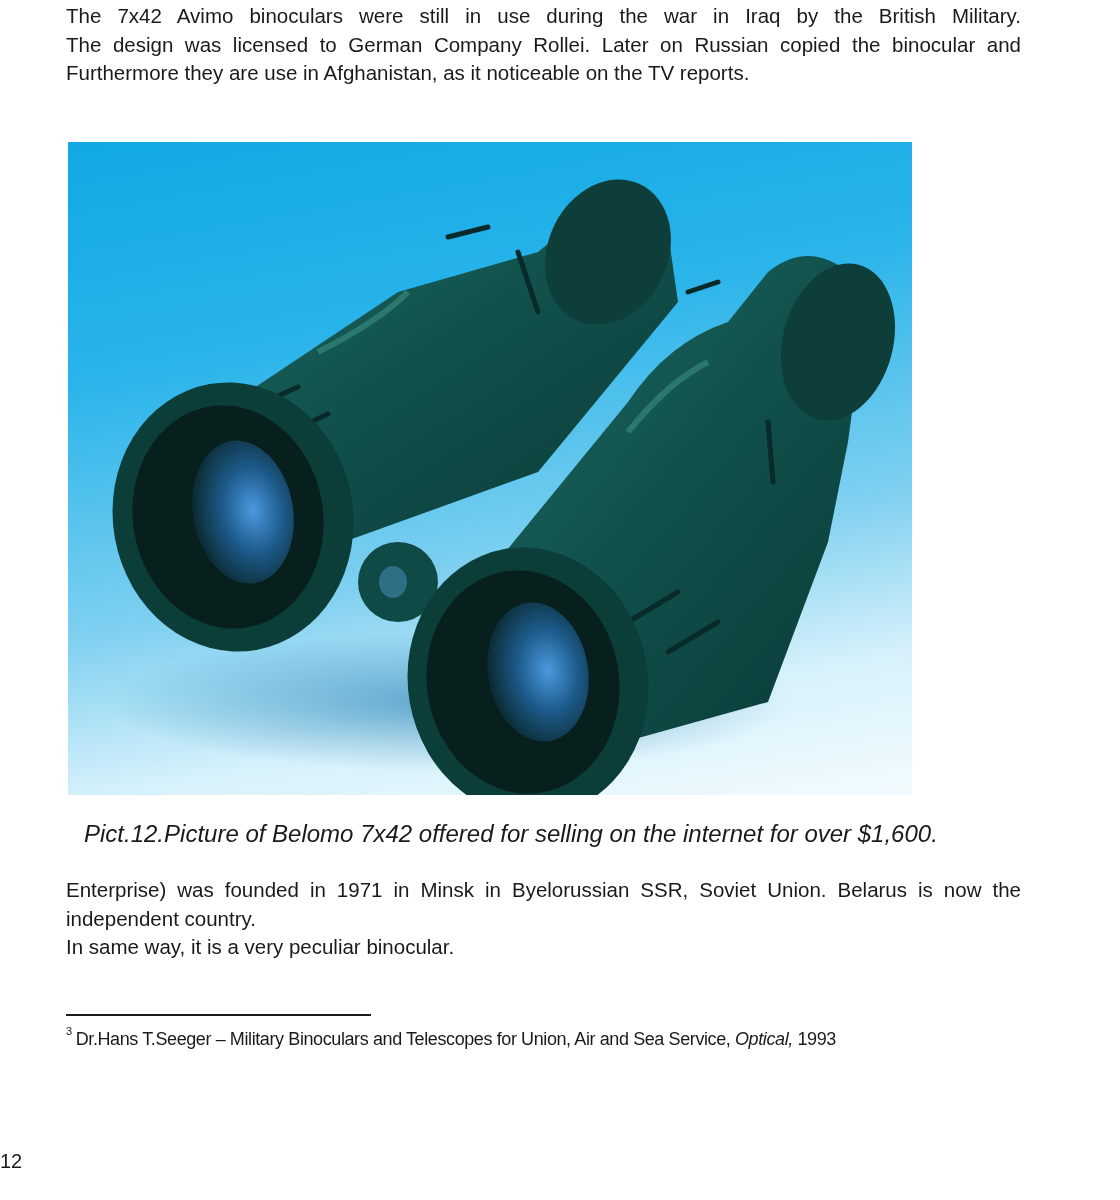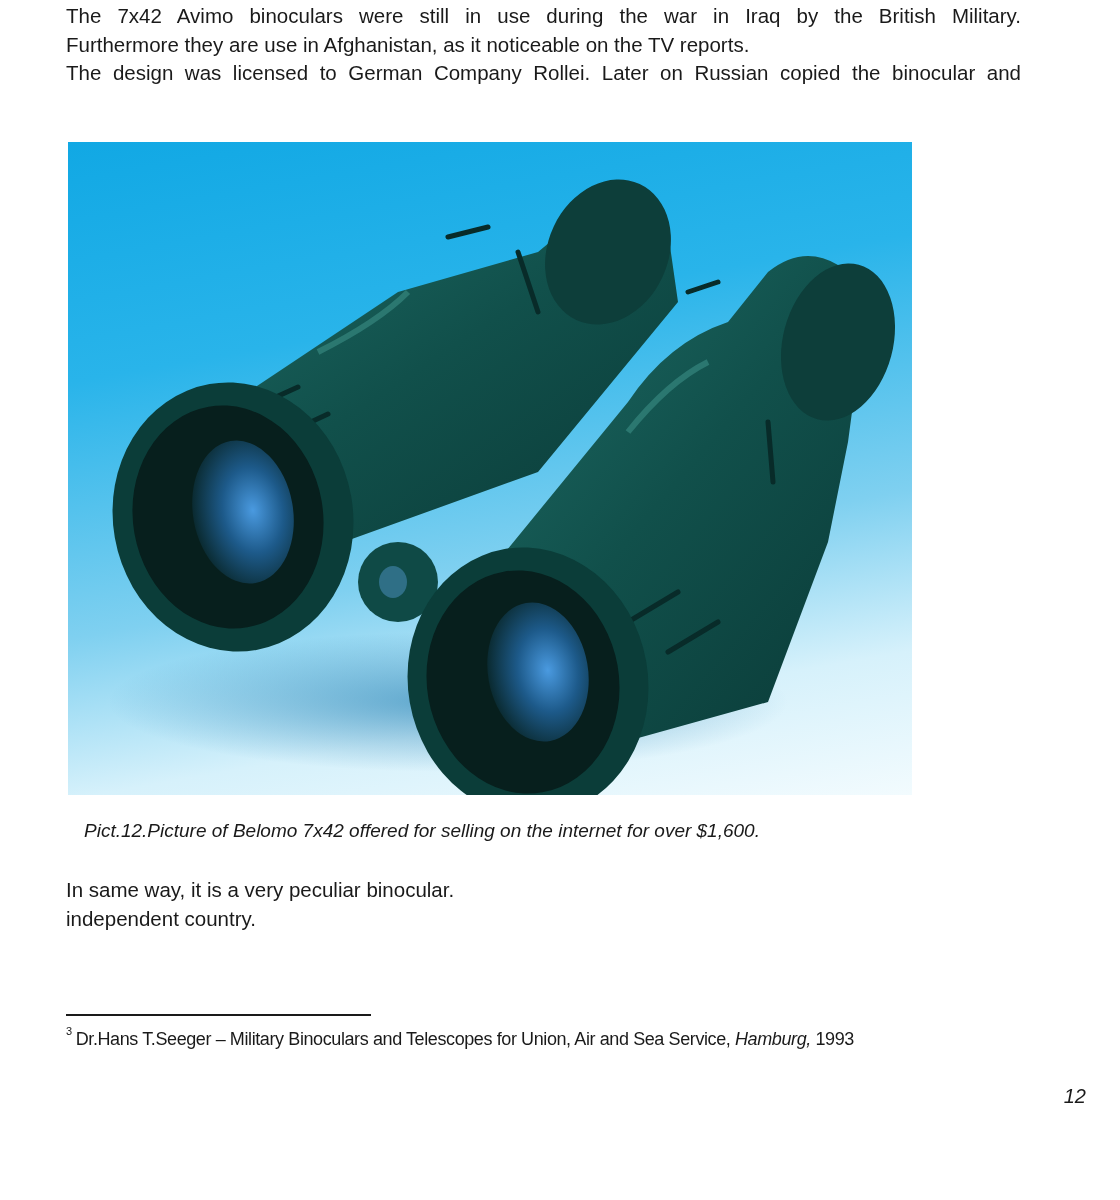--- a/index.html
+++ b/index.html
@@ -49,21 +49,21 @@
       height: 653px;
       overflow: hidden;
       background: linear-gradient(170deg, #11a8e4 0%, #29b4ea 30%, #7fd0f0 62%, #d6f1fb 82%, #f2fbfe 100%);
     }
     .photo svg { display: block; }
 
     .caption {
       position: absolute;
       left: 84px;
       top: 820px;
-      font-size: 19px;
+      font-size: 24px;
       font-style: italic;
       white-space: nowrap;
     }
     .bold { font-weight: bold; }
 
     .footnote-rule {
       position: absolute;
       left: 66px;
       top: 1014px;
       width: 305px;
@@ -83,35 +83,34 @@
       font-size: 11px;
       position: relative;
       top: -3px;
       margin-right: 4px;
     }
     .footnote em { font-style: italic; }
     .page-number {
       position: absolute;
       left: 0;
       width: 1086px;
-      top: 1085px;
-      text-align: right;
+      top: 1150px;
+      text-align: left;
       font-size: 20px;
-      font-style: italic;
     }
   </style>
 </head>
 <body>
 
 <div class="page">
 
   <p class="para" id="para1">
     <span class="line">The 7x42 Avimo binoculars were still in use during the war in Iraq by the British Military.</span>
+    <span class="line">The design was licensed to German Company Rollei. Later on Russian copied the binocular and</span>
     <span class="line last">Furthermore they are use in Afghanistan, as it noticeable on the TV reports.</span>
-    <span class="line">The design was licensed to German Company Rollei. Later on Russian copied the binocular and</span>
   </p>
 
   <div class="photo">
     <svg width="844" height="653" viewBox="0 0 844 653" xmlns="http://www.w3.org/2000/svg">
       <defs>
         <radialGradient id="shadow" cx="0.5" cy="0.5" r="0.5">
           <stop offset="0" stop-color="#0b6fa8" stop-opacity="0.55"></stop>
           <stop offset="1" stop-color="#0b6fa8" stop-opacity="0"></stop>
         </radialGradient>
         <linearGradient id="bodyg" x1="0" y1="0" x2="1" y2="1">
@@ -159,24 +158,25 @@
       <ellipse cx="470" cy="530" rx="50" ry="70" transform="rotate(-10 470 530)" fill="url(#lensg)"></ellipse>
 
       <path d="M250 210 Q310 180 340 150" stroke="#3b8e86" stroke-width="6" fill="none" opacity="0.6"></path>
       <path d="M560 290 Q600 240 640 220" stroke="#3b8e86" stroke-width="6" fill="none" opacity="0.6"></path>
     </svg>
   </div>
 
   <div class="caption">Pict.12.Picture of Belomo 7x42 offered for selling on the internet for over $1,600.</div>
 
   <p class="para" id="para2">
+    <span class="line">Enterprise) was founded in 1971 in Minsk in Byelorussian SSR, Soviet Union.  Belarus is now the</span>
+    <span class="line last">independent country.</span>
     <span class="line last">In same way, it is a very peculiar binocular.</span>
-    <span class="line last">independent country.</span>
   </p>
 
   <div class="footnote-rule"></div>
 
   <div class="footnote">
-    <sup>3</sup><span>Dr.Hans T.Seeger – Military Binoculars and Telescopes for Union, Air and Sea Service, </span><em>Hamburg,</em><span> 1993</span>
+    <sup>3</sup><span>Dr.Hans T.Seeger – Military Binoculars and Telescopes for Union, Air and Sea Service, </span><em>Optical,</em><span> 1993</span>
   </div>
 
   <div class="page-number">12</div>
 </div>
 
 </body></html>

